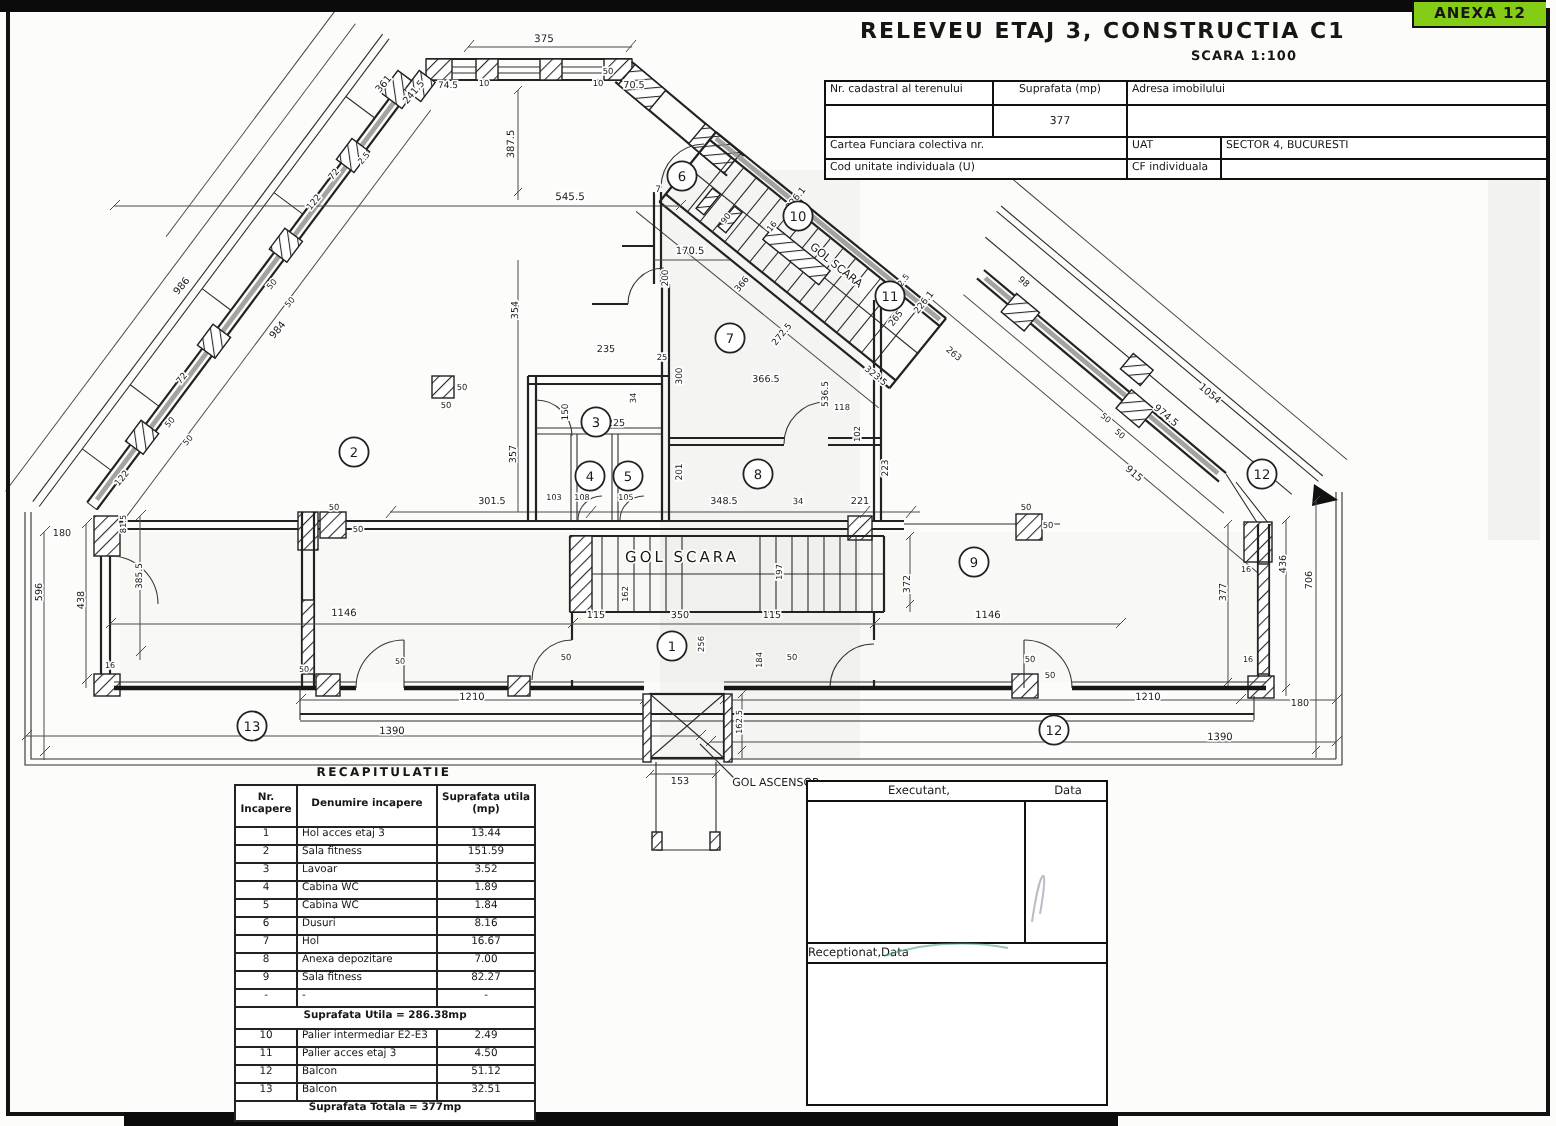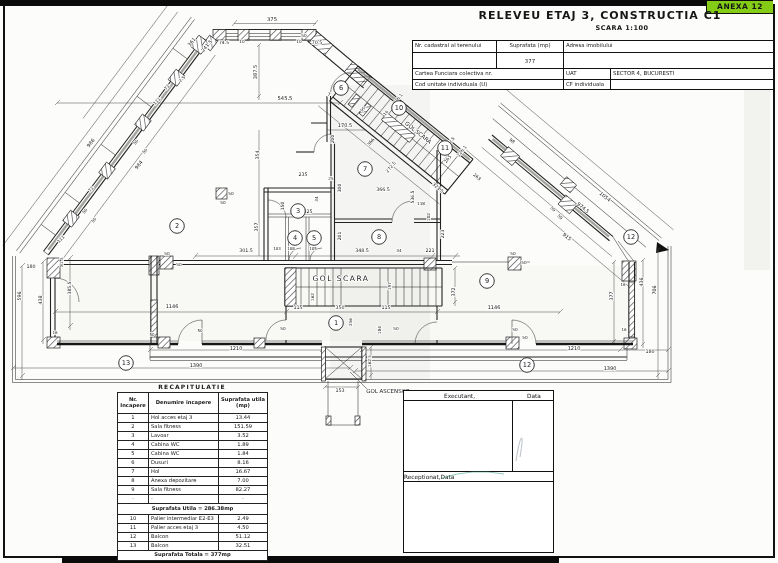--- a/index.html
+++ b/index.html
@@ -6,21 +6,21 @@
   .sheet{position:relative;width:778px;height:563px;background:#fcfcfa;overflow:hidden;
          font-family:"DejaVu Sans",sans-serif;color:#161616;}
   .abs{position:absolute;}
   
   .border-outer{left:3px;top:4px;width:768px;height:550px;border:2px solid #111;}
   .bar-top{left:0;top:0;width:707px;height:6px;background:#0b0b0b;}
   .bar-top2{left:707px;top:0;width:66px;height:2.5px;background:#0b0b0b;}
   .bar-bottom{left:62px;top:556px;width:497px;height:7px;background:#0b0b0b;}
   .anexa{left:706px;top:1px;width:66px;height:12px;border-left:1px solid #111;border-bottom:1px solid #111;
          font-size:7.5px;font-weight:bold;text-align:center;line-height:12px;letter-spacing:.5px;background:#84cc16;}
-  .title{left:430px;top:9px;width:340px;text-align:center;font-size:11px;font-weight:bold;letter-spacing:1px;}
+  .title{left:430px;top:9px;width:340px;font-size:11px;font-weight:bold;letter-spacing:1px;}
   .scale{left:452px;top:24px;width:340px;text-align:center;font-size:6.5px;font-weight:bold;letter-spacing:.5px;}
   
   .cad{left:412px;top:40px;width:360px;font-size:5.4px;border:1px solid #111;background:#fff;}
   .cad .row{display:flex;border-bottom:1px solid #111;}
   .cad .row:last-child{border-bottom:none;}
   .cad .c{border-right:1px solid #111;padding:1px 2px;box-sizing:border-box;overflow:hidden;white-space:nowrap;}
   .cad .c:last-child{border-right:none;}
   .cad .ctr{text-align:center;}
   
   .recap-title{left:117px;top:383px;width:150px;text-align:center;font-size:6px;font-weight:bold;letter-spacing:1.2px;}

